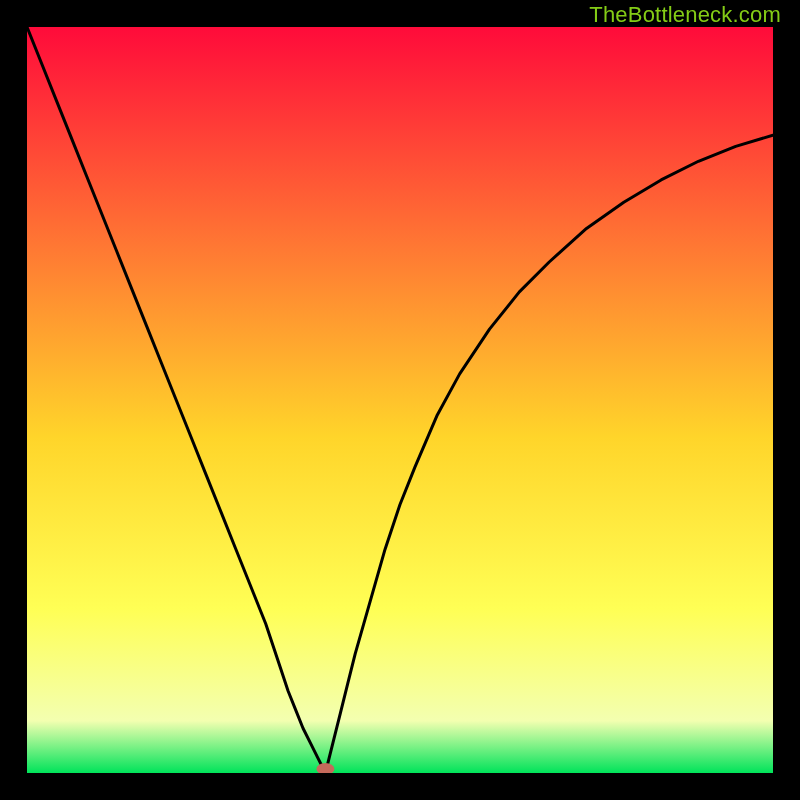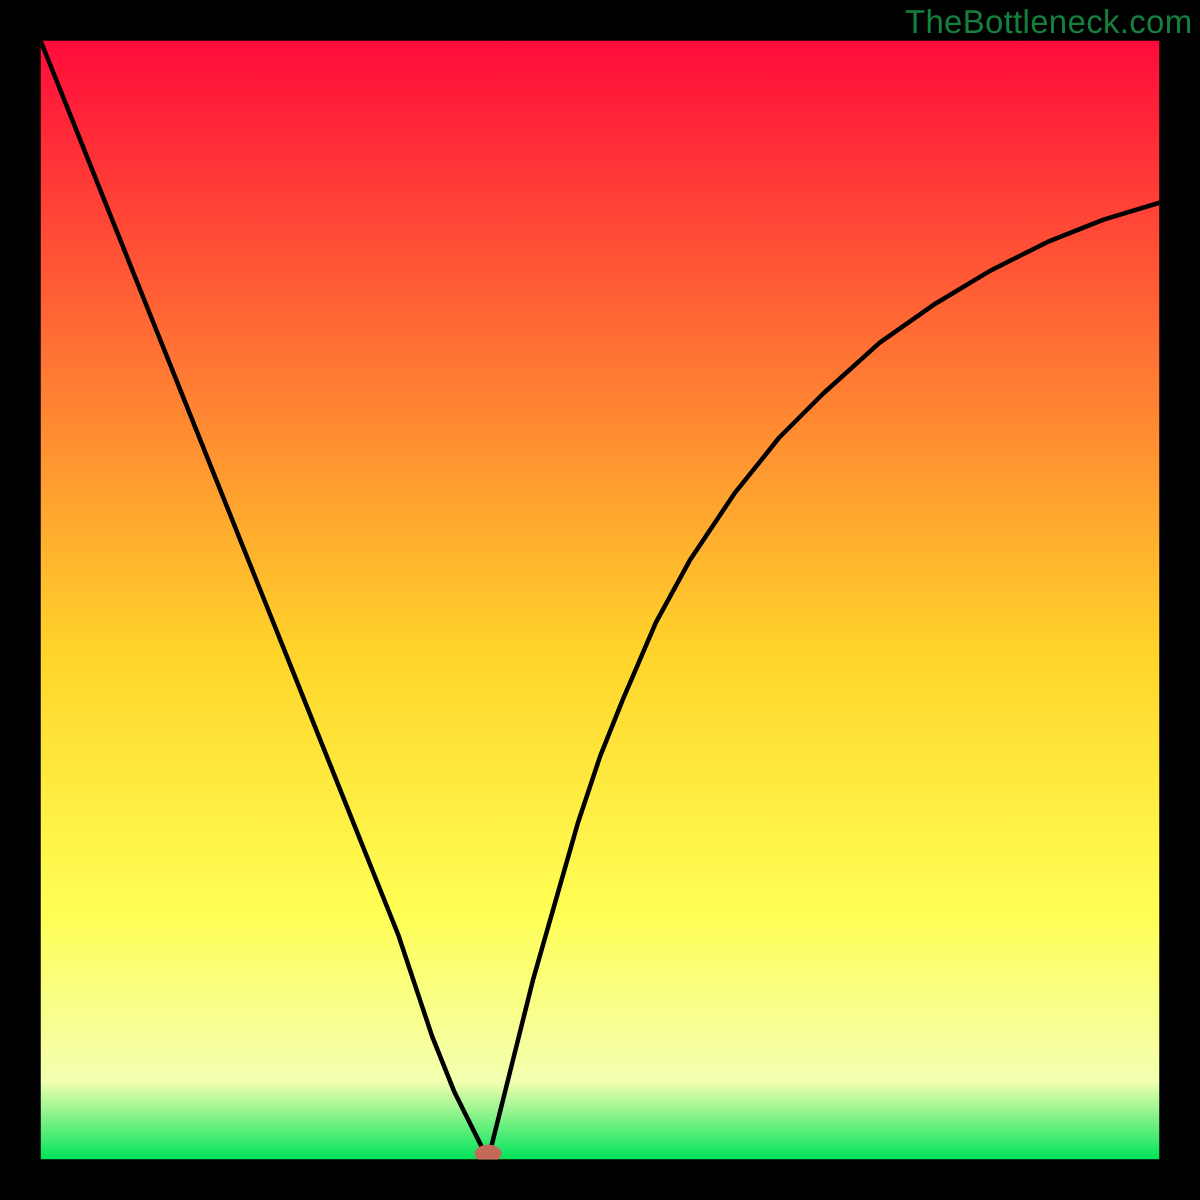--- a/index.html
+++ b/index.html
@@ -13,22 +13,22 @@
   }
   .frame {
     position: relative;
     width: 800px;
     height: 800px;
     background: #000;
   }
   .watermark {
     position: absolute;
     top: 2px;
-    right: 5px;
-    color: #15803d;
+    right: 19px;
+    color: #84cc16;
     font-size: 22px;
     letter-spacing: 0.2px;
     z-index: 20;
   }
   .plot-area {
     position: absolute;
     left: 27px;
     top: 27px;
     width: 746px;
     height: 746px;

